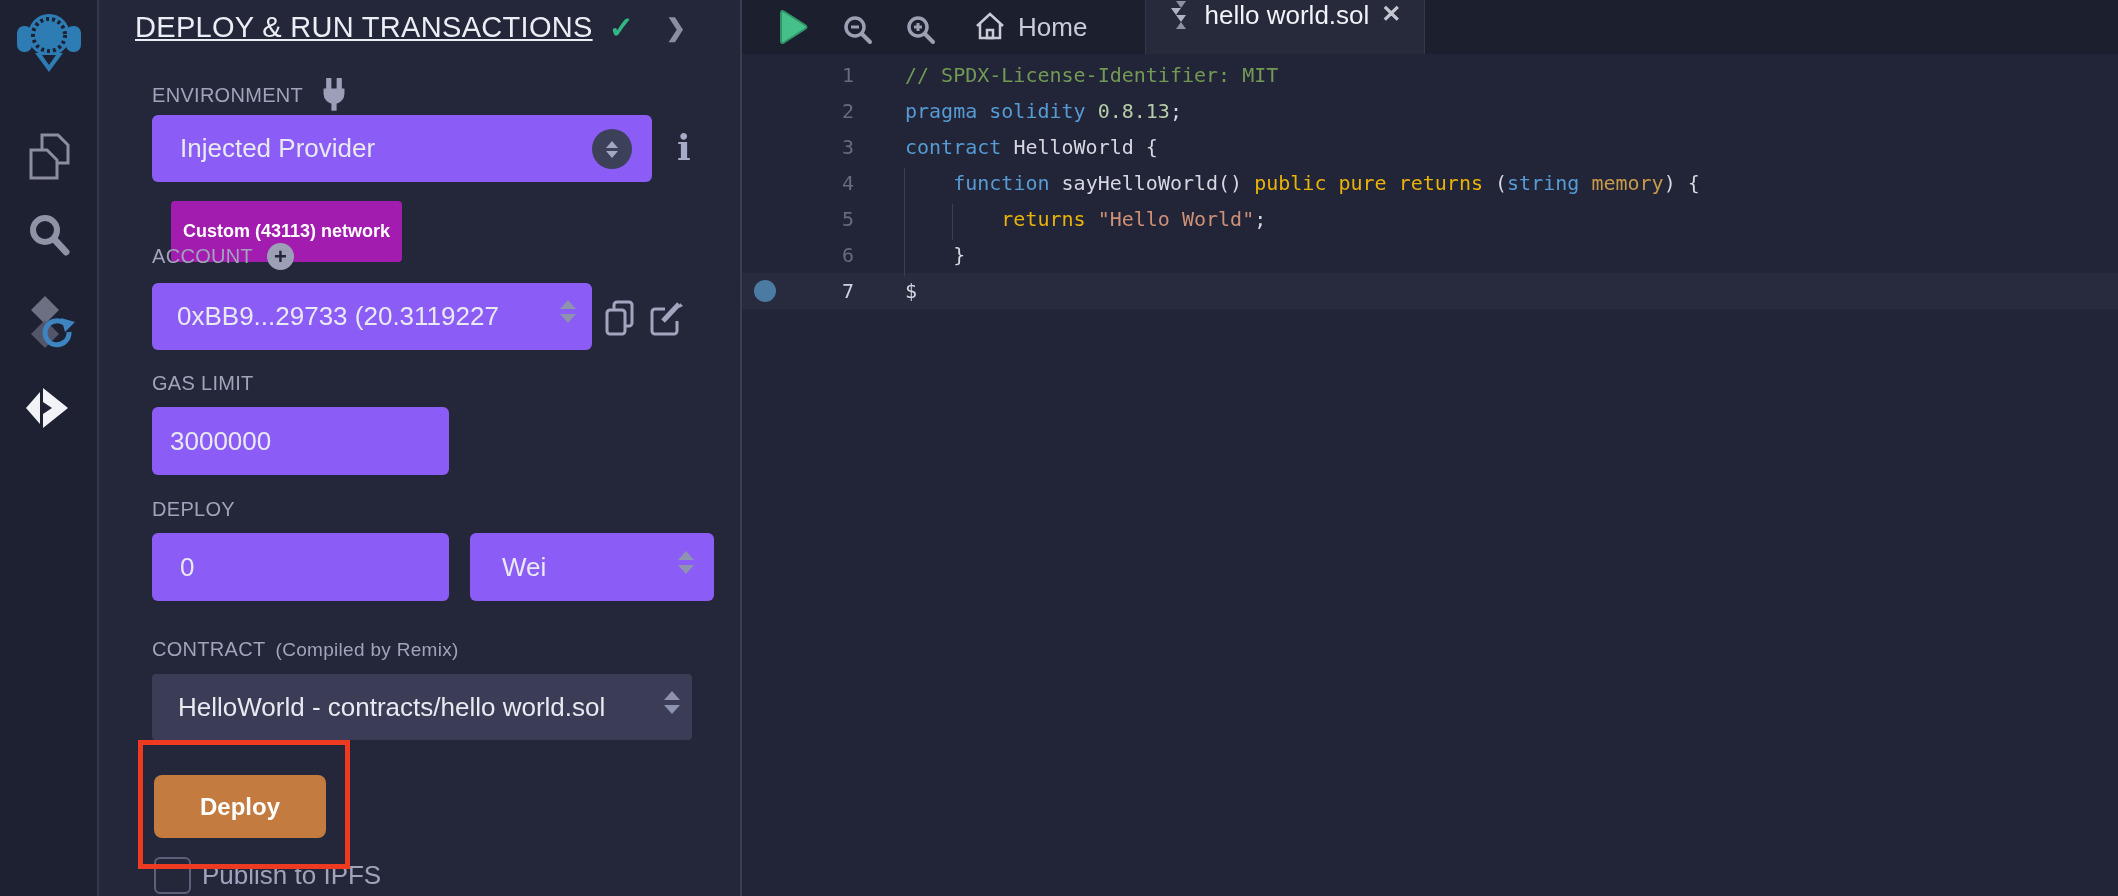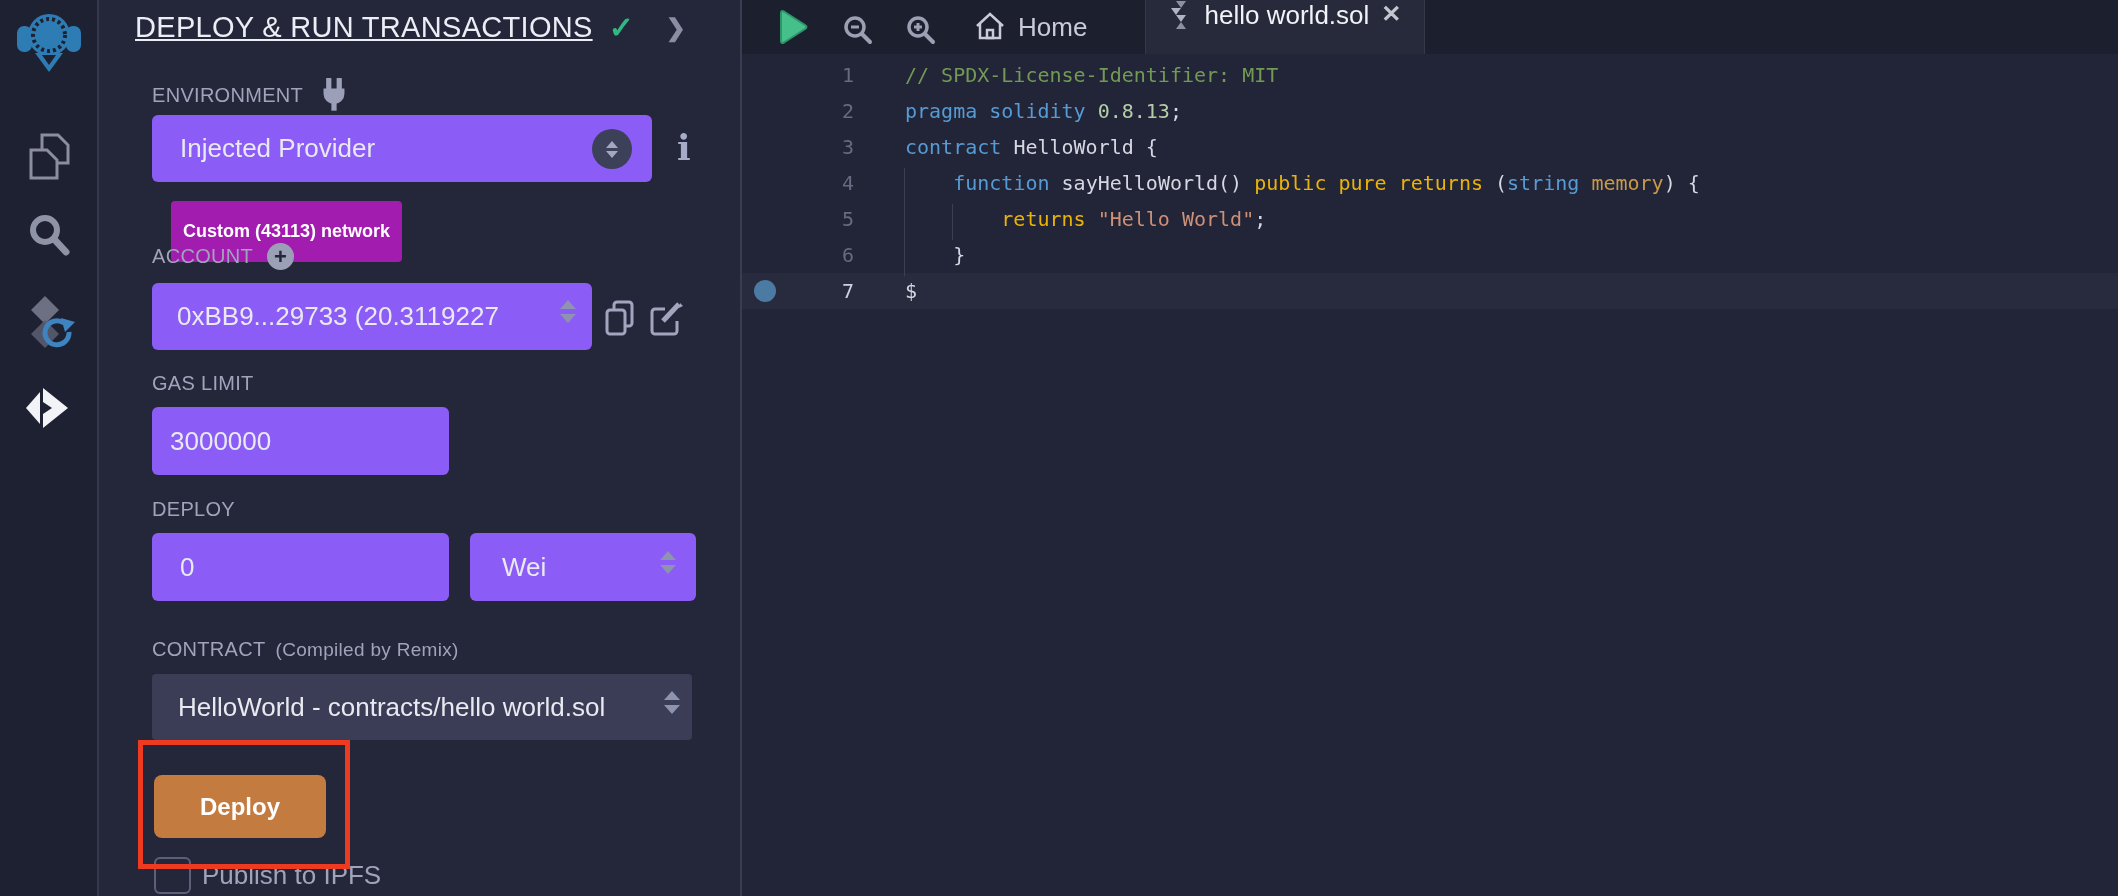--- a/index.html
+++ b/index.html
@@ -174,21 +174,21 @@
     <div class="inp" style="left:53px;top:407px;width:297px;height:68px">
       <span class="txt" style="margin-left:18px">3000000</span>
     </div>
 
     <div class="lblrow" style="left:53px;top:498px">
       <span class="plabel">DEPLOY</span>
     </div>
     <div class="inp" style="left:53px;top:533px;width:297px;height:68px">
       <span class="txt" style="margin-left:28px">0</span>
     </div>
-    <div class="sel" style="left:371px;top:533px;width:226px;height:68px">
+    <div class="sel" style="left:371px;top:533px;width:244px;height:68px">
       <span class="txt" style="margin-left:32px">Wei</span>
       <span class="dualarrow" style="position:absolute;right:20px;top:18px">
           <i class="up"></i>
           <i class="dn"></i>
         </span>
     </div>
 
     <div class="lblrow" style="left:53px;top:638px">
       <span class="plabel">CONTRACT</span>
       <span class="plabel" style="margin-left:10px;font-size:19px">(Compiled by Remix)</span>

